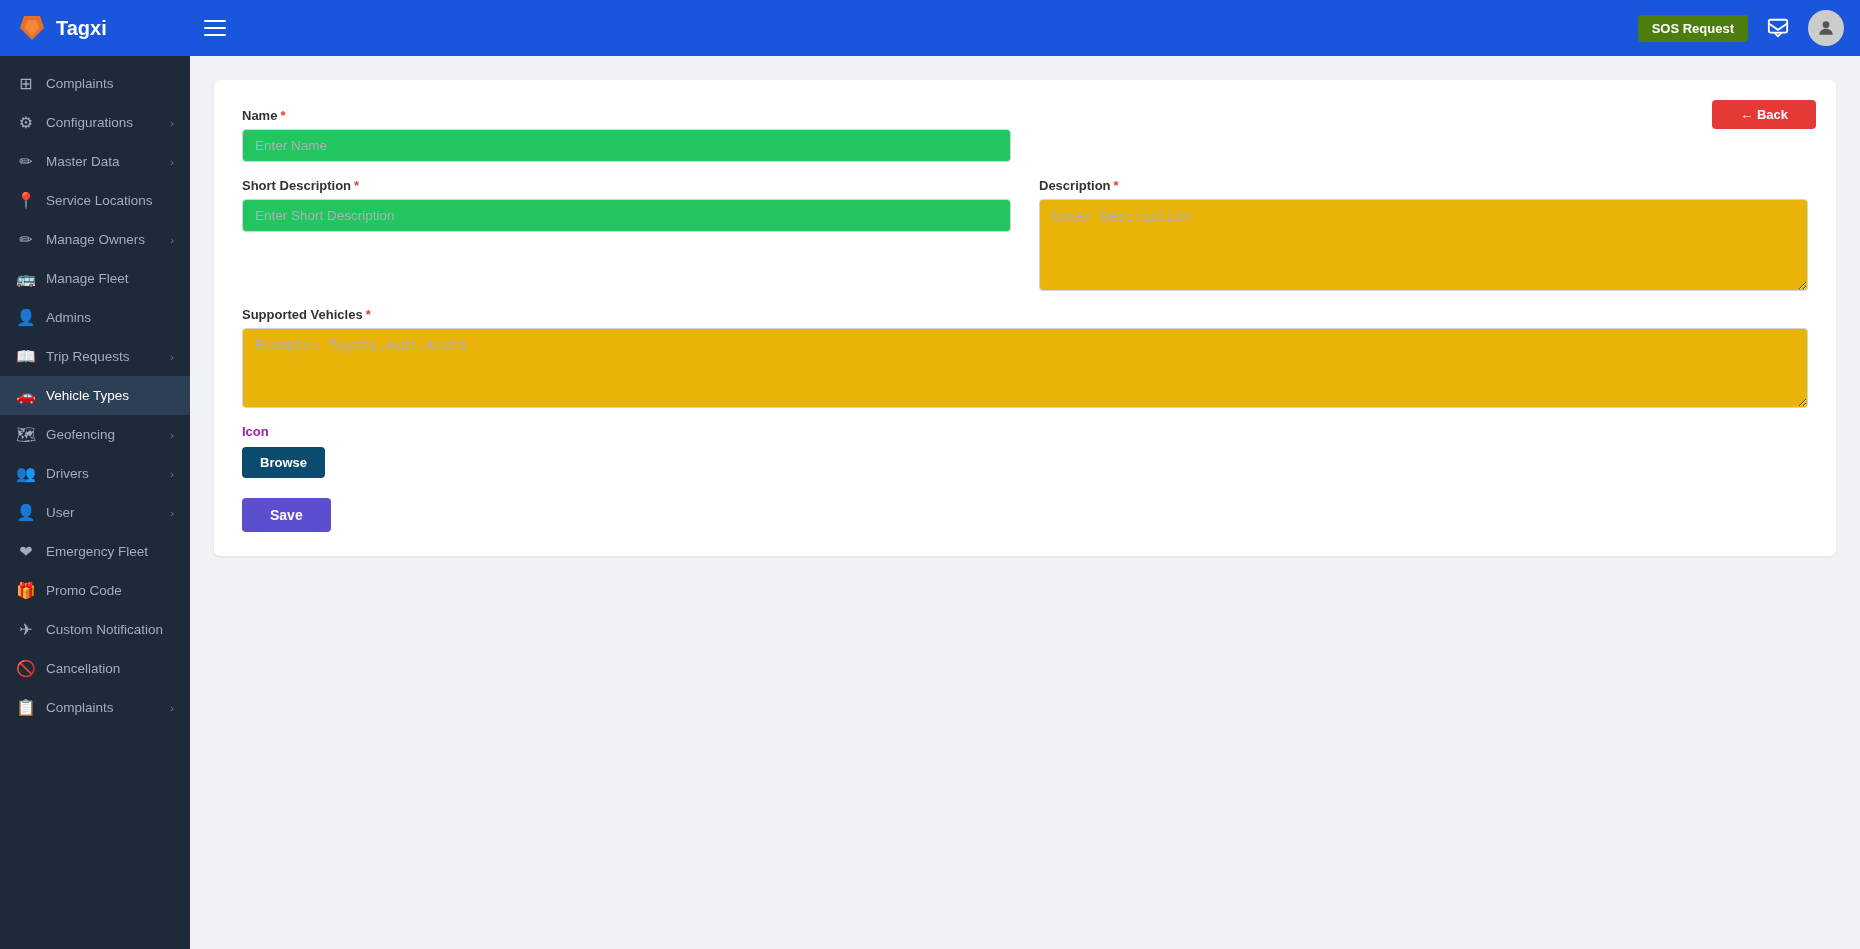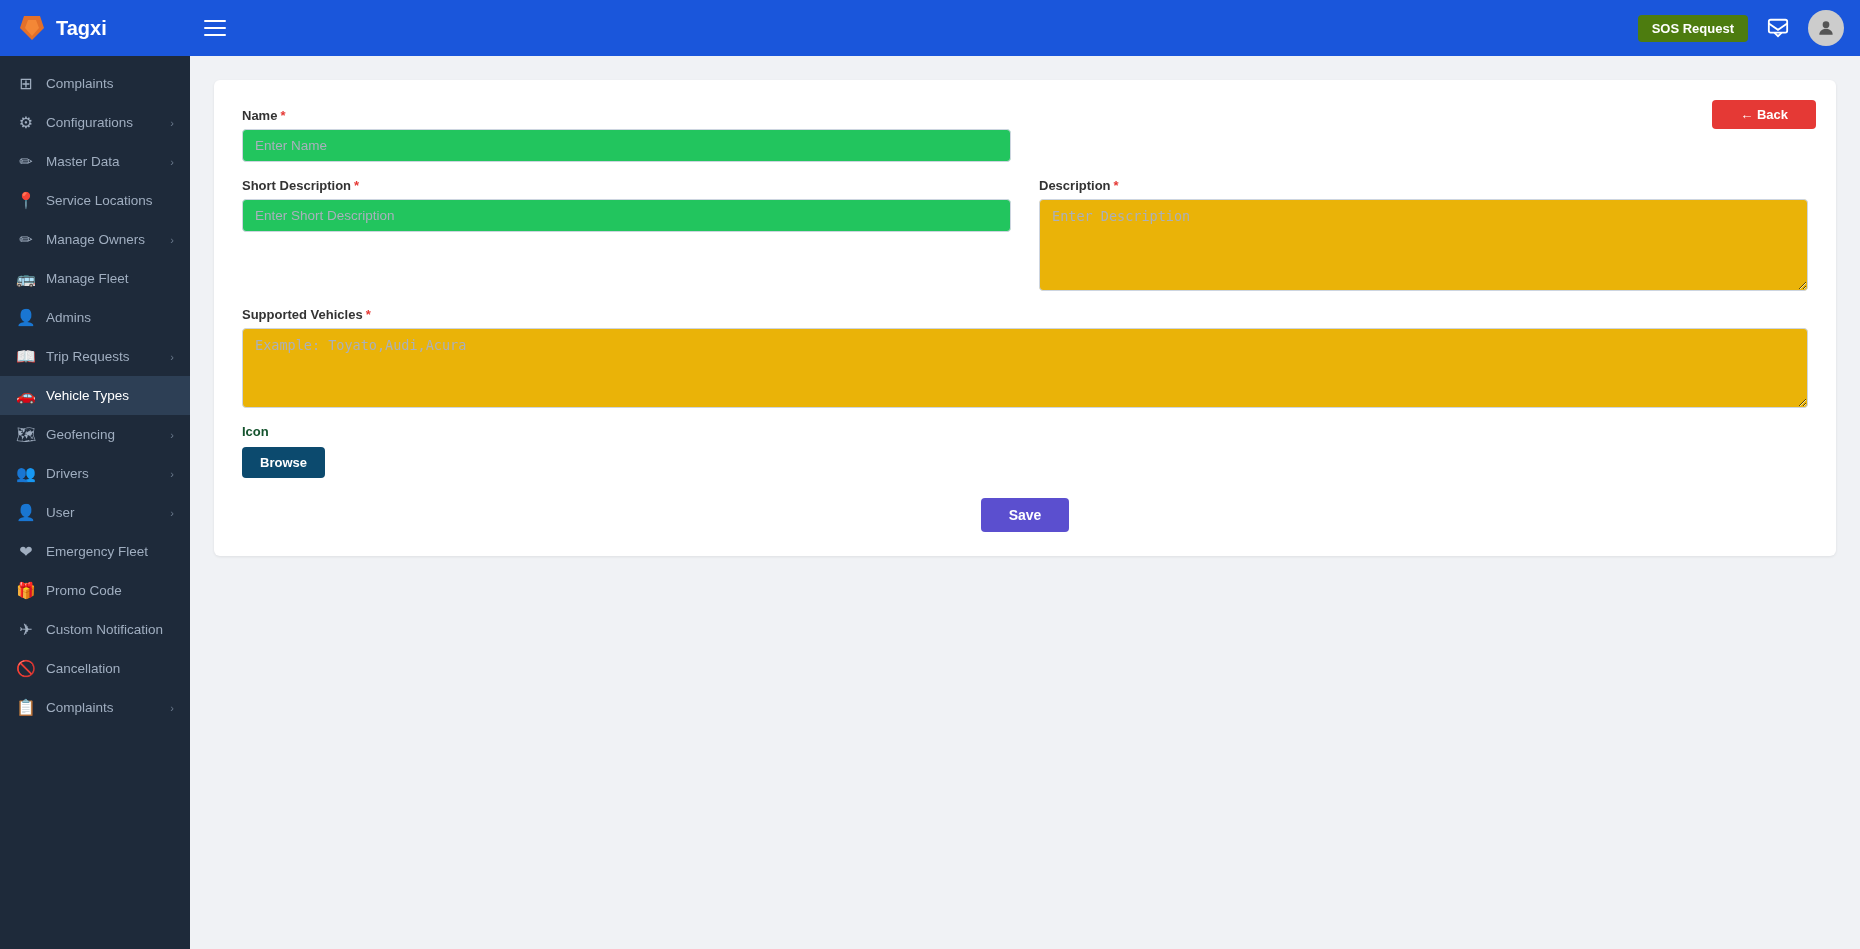--- a/index.html
+++ b/index.html
@@ -228,38 +228,38 @@
     .supported-vehicles-textarea {
       min-height: 80px;
     }
 
     .icon-section {
       margin-bottom: 20px;
     }
     .icon-label {
       font-size: 13px;
       font-weight: 600;
-      color: #14532d;
+      color: #a21caf;
       margin-bottom: 8px;
       display: block;
     }
     .browse-btn {
       background: #0c4a6e;
       color: white;
       border: none;
       border-radius: 4px;
       padding: 8px 18px;
       font-size: 13px;
       font-weight: 600;
       cursor: pointer;
     }
 
     .form-footer {
       display: flex;
-      justify-content: center;
+      justify-content: flex-start;
       margin-top: 12px;
     }
     .save-btn {
       background: #5b4fcf;
       color: white;
       border: none;
       border-radius: 4px;
       padding: 9px 28px;
       font-size: 14px;
       font-weight: 600;

